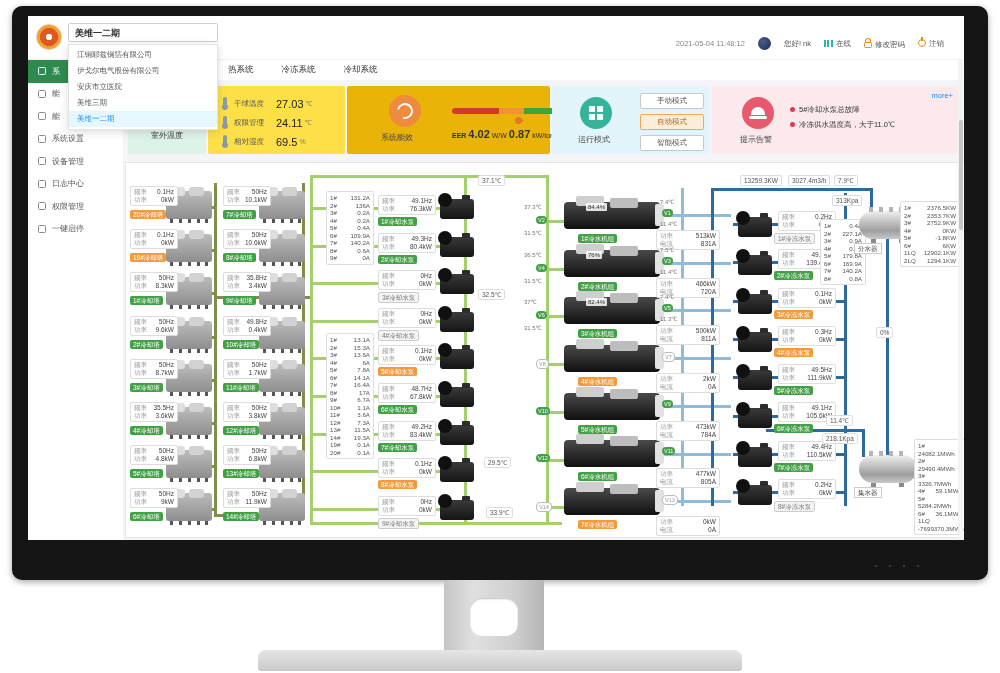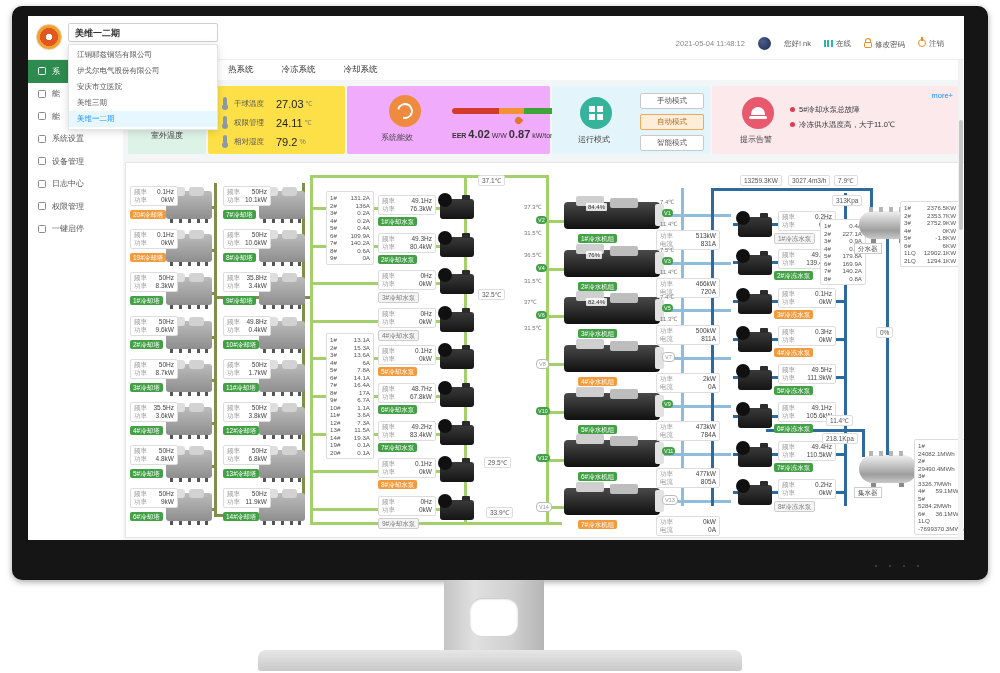--- a/index.html
+++ b/index.html
@@ -52,21 +52,21 @@
   .c-outdoor .big-ic::before { content:''; position:absolute; left:9px; top:10px; width:10px; height:10px; border-right:2.5px solid #fff; border-bottom:2.5px solid #fff; transform:rotate(45deg); }
   .c-outdoor .lbl { margin-top:6px; font-size:8px; color:#444; }
   .c-weather { left:180px; width:137px; background:#fde047; padding:8px 0 0 12px; }
   .w-row { display:flex; align-items:center; height:19px; }
   .w-ic { width:9px; height:13px; margin-right:5px; position:relative; }
   .w-ic::before { content:''; position:absolute; left:3px; top:0; width:3.5px; height:9px; background:#8c9aa8; border-radius:2px; }
   .w-ic::after { content:''; position:absolute; left:1.5px; bottom:0; width:6.5px; height:6.5px; background:#8c9aa8; border-radius:50%; }
   .w-lab { font-size:7.5px; color:#555; width:42px; }
   .w-val { font-size:11px; font-weight:normal; color:#222; margin-right:2px; }
   .w-unit { font-size:7px; color:#777; }
-  .c-eff { left:319px; width:203px; background:#f0abfc;padding-left:24px; }
+  .c-eff { left:319px; width:203px; background:#eab308;padding-left:24px; }
   .eff-ic { position:absolute; left:42px; top:9px; width:32px; height:32px; border-radius:50%; background:#ef8b3f; }
   .eff-ic::before { content:''; position:absolute; left:8px; top:8px; width:12px; height:12px; border:2.5px solid #fff; border-radius:50%; border-left-color:transparent; transform:rotate(-30deg); }
   .eff-lbl { position:absolute; left:34px; top:46px; font-size:8px; color:#444; }
   .eer-bar { position:absolute; left:105px; top:22px; width:112px; height:6px; border-radius:3px; background:linear-gradient(90deg,#d23a2b 0 42%,#ef9334 42% 64%,#3fa53b 64% 100%); }
   .eer-drop { position:absolute; left:168px; top:31px; width:7px; height:7px; background:#e4762a; border-radius:50% 50% 50% 0; transform:rotate(-135deg); }
   .eer-text { position:absolute; left:105px; top:42px; width:116px; font-size:7px; color:#333; white-space:nowrap; }
   .eer-text b { font-size:11px; }
   .c-mode { left:524px; width:158px; background:#e3f5fa; }
   .mode-ic { position:absolute; left:28px; top:11px; width:32px; height:32px; border-radius:50%; background:#35b39b; }
   .mode-ic::before { content:''; position:absolute; left:9px; top:9px; width:6px; height:6px; background:#fff; box-shadow:8px 0 #fff, 0 8px #fff, 8px 8px #fff; }
@@ -229,21 +229,21 @@
         <div class="w-row">
           <span class="w-ic"></span>
           <span class="w-lab">权限管理</span>
           <span class="w-val">24.11</span>
           <span class="w-unit">℃</span>
         </div>
 
         <div class="w-row">
           <span class="w-ic"></span>
           <span class="w-lab">相对湿度</span>
-          <span class="w-val">79.2</span>
+          <span class="w-val">69.5</span>
           <span class="w-unit">%</span>
         </div>
       </div>
 
     <div class="card c-eff">
       <div class="eff-ic"></div>
       <div class="eff-lbl">系统能效</div>
       <div class="eer-bar"></div>
       <div class="eer-drop"></div>
       <div class="eer-text">

